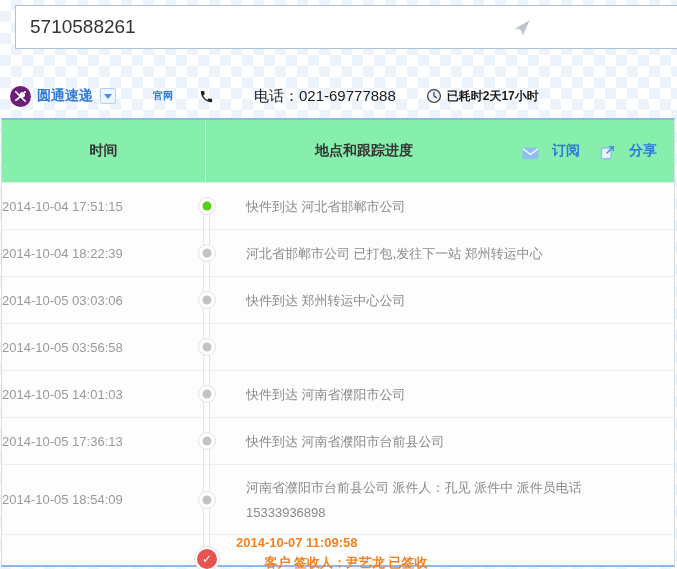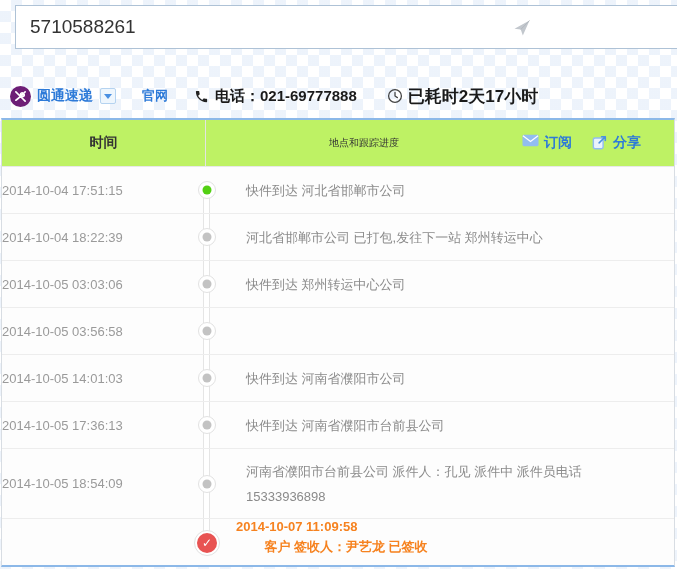--- a/index.html
+++ b/index.html
@@ -35,40 +35,40 @@
     display: flex; align-items: center; font-size: 14px;
   }
   .logo-badge { width: 21px; height: 21px; border-radius: 50%; background: #6d1e76;
     display: inline-flex; align-items: center; justify-content: center; margin-right: 6px; }
   .carrier-link { color: #2d7ad8; font-weight: bold; text-decoration: none; font-size: 14px; }
   .caret-box { width: 16px; height: 16px; margin-left: 7px; background: #eef6fd;
     border: 1px solid #b5d3f0; border-radius: 2px;
     display: inline-flex; align-items: center; justify-content: center; cursor: pointer; }
   .caret-tri { width: 0; height: 0; border-left: 4px solid transparent;
     border-right: 4px solid transparent; border-top: 5px solid #4a90e2; }
-  .site-link { color: #2d7ad8; font-weight: bold; text-decoration: none; margin-left: 26px; font-size: 13px; }
+  .site-link { color: #2d7ad8; font-weight: bold; text-decoration: none; margin-left: 37px; font-size: 10px; }
   .phone-wrap { display: flex; align-items: center; margin-left: 26px; }
-  .phone-text { color: #1a1a1a; font-weight: bold; font-size: 15px; margin-left: 6px; }
+  .phone-text { color: #1a1a1a; font-weight: normal; font-size: 15px; margin-left: 6px; padding-left: 34px; }
   .elapsed-wrap { display: flex; align-items: center; margin-left: 30px; }
-  .elapsed-text { color: #1a1a1a; font-weight: bold; font-size: 17px; margin-left: 5px; }
+  .elapsed-text { color: #1a1a1a; font-weight: bold; font-size: 12px; margin-left: 5px; }
 
   
   .track-table {
     position: absolute; left: 1px; top: 118px; width: 674px; height: 449px;
     background: #fdfdfd; border: 1px solid #d8dde3;
     border-top: 2px solid #8cb8e8; border-bottom: 2px solid #8cb8e8;
   }
-  .thead { height: 47px; display: flex; align-items: stretch; background: #bef264;
+  .thead { height: 63px; display: flex; align-items: stretch; background: #86efac;
     border-bottom: 1px solid #e8e8e8; }
   .h-time { width: 204px; border-right: 1px solid #e3e3e3; display: flex;
     align-items: center; justify-content: center; font-size: 14px; font-weight: bold; color: #333; }
   .h-progress { flex: 1; display: flex; align-items: center; justify-content: center;
-    font-size: 10px; font-weight: normal; color: #333; }
+    font-size: 14px; font-weight: bold; color: #333; }
   .h-actions { width: 152px; display: flex; align-items: center; gap: 20px; padding-right: 14px; }
-  .action-link { display: inline-flex; align-items: flex-start; gap: 5px; color: #2d7ad8;
+  .action-link { display: inline-flex; align-items: flex-end; gap: 13px; color: #2d7ad8;
     font-size: 14px; font-weight: bold; text-decoration: none; cursor: pointer; }
 
   .tbody { position: relative; }
   .timeline {
     position: absolute; left: 201px; top: 24px; bottom: 24px; width: 7px;
     background: #fff; border-left: 1px solid #e5e5e5; border-right: 1px solid #e5e5e5; z-index: 0;
   }
   .row { position: relative; display: flex; align-items: center; height: 47px;
     border-bottom: 1px solid #ededed; }
   .row.tall { height: 70px; }

